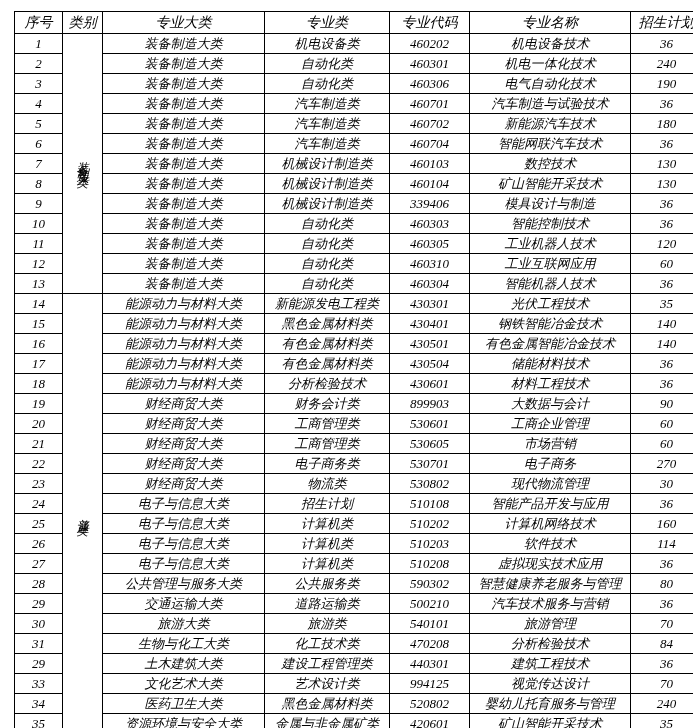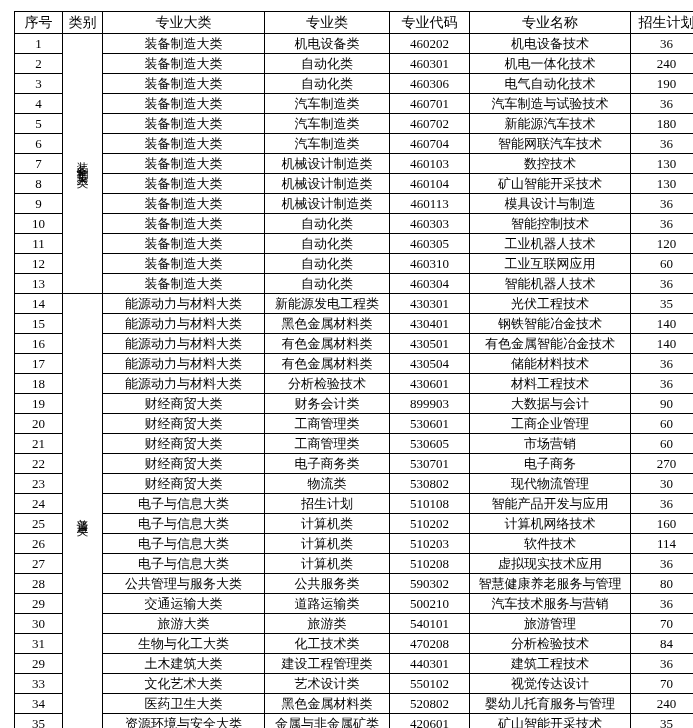--- a/index.html
+++ b/index.html
@@ -13,20 +13,21 @@
     font-family: "Liberation Sans", "DejaVu Sans", sans-serif;
     color: #000000;
     overflow: hidden;
   }
   .sheet {
     position: relative;
     width: 693px;
     height: 728px;
     box-sizing: border-box;
     padding: 11px 8px 0 14px;
+    font-style: italic;
   }
   table.plan {
     border-collapse: collapse;
     table-layout: fixed;
     width: 668px;
     margin: 0;
   }
   table.plan col.c-seq    { width: 48px; }
   table.plan col.c-cat    { width: 40px; }
   table.plan col.c-big    { width: 162px; }
@@ -167,21 +168,21 @@
           <td>装备制造大类</td>
           <td>机械设计制造类</td>
           <td class="code">460104</td>
           <td>矿山智能开采技术</td>
           <td class="quota">130</td>
         </tr>
         <tr>
           <td class="num">9</td>
           <td>装备制造大类</td>
           <td>机械设计制造类</td>
-          <td class="code">460113</td>
+          <td class="code">339406</td>
           <td>模具设计与制造</td>
           <td class="quota">36</td>
         </tr>
         <tr>
           <td class="num">10</td>
           <td>装备制造大类</td>
           <td>自动化类</td>
           <td class="code">460303</td>
           <td>智能控制技术</td>
           <td class="quota">36</td>
@@ -360,21 +361,21 @@
           <td>土木建筑大类</td>
           <td>建设工程管理类</td>
           <td class="code">440301</td>
           <td>建筑工程技术</td>
           <td class="quota">36</td>
         </tr>
         <tr>
           <td class="num">33</td>
           <td>文化艺术大类</td>
           <td>艺术设计类</td>
-          <td class="code">550102</td>
+          <td class="code">994125</td>
           <td>视觉传达设计</td>
           <td class="quota">70</td>
         </tr>
         <tr>
           <td class="num">34</td>
           <td>医药卫生大类</td>
           <td>黑色金属材料类</td>
           <td class="code">520802</td>
           <td>婴幼儿托育服务与管理</td>
           <td class="quota">240</td>

